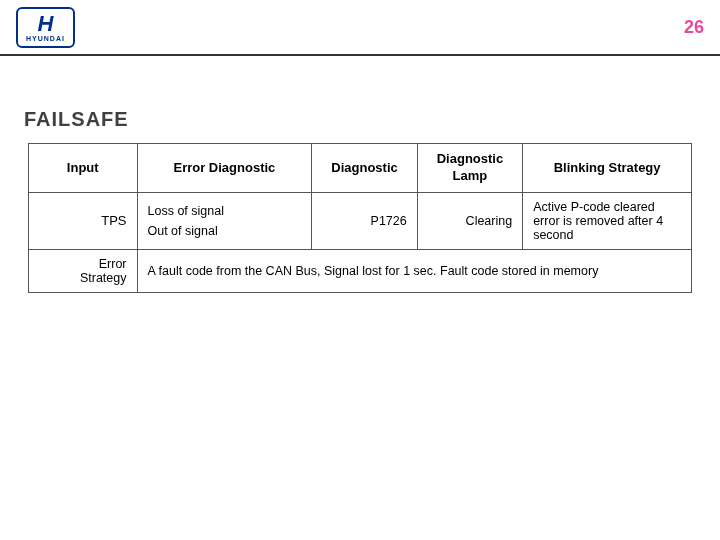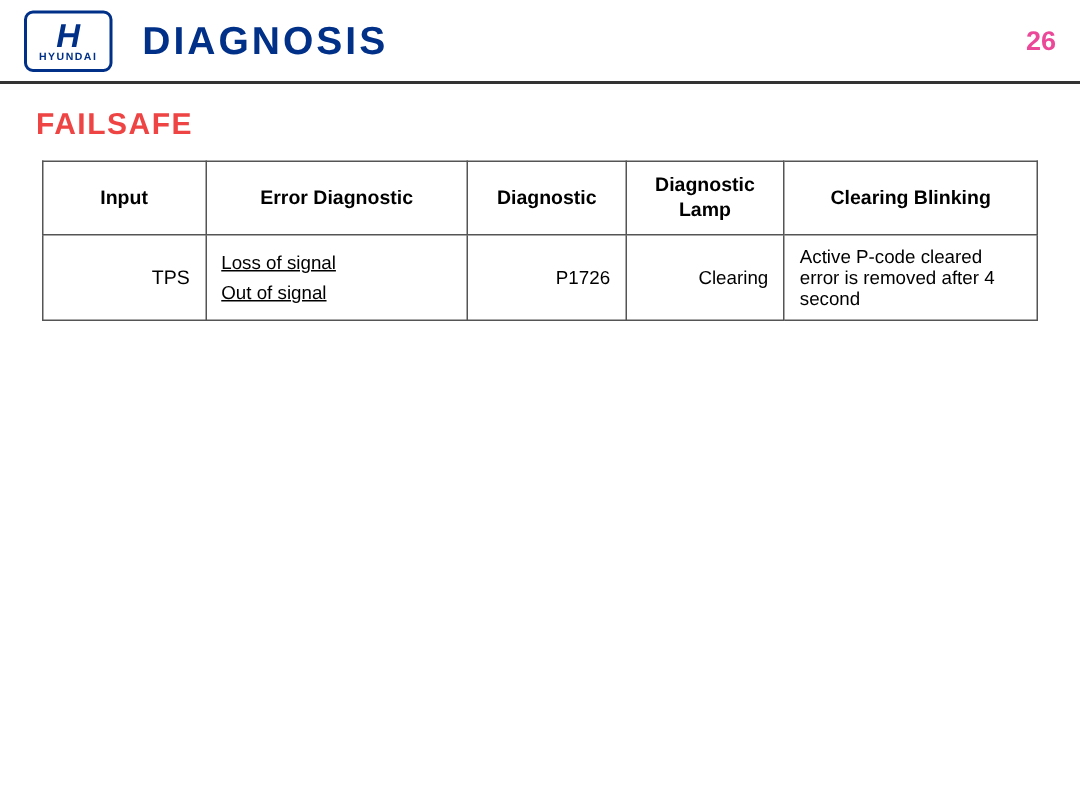--- a/index.html
+++ b/index.html
@@ -58,23 +58,24 @@
       margin-left: auto;
       font-size: 18px;
       font-weight: bold;
       color: #ec4899;
     }
 
     
     .page-title {
       font-size: 20px;
       font-weight: bold;
-      color: #ef4444;
+      color: #404040;
       padding: 16px 24px 12px 24px;
       letter-spacing: 1px;
+      margin-top: 36px;
     }
 
     
     .table-container {
       padding: 0 28px;
     }
 
     table {
       width: 100%;
       border-collapse: collapse;
@@ -98,68 +99,72 @@
 
     .col-input { width: 90px; text-align: center; }
     .col-error-desc { width: 145px; }
     .col-diagnostic { width: 80px; text-align: center; }
     .col-diag-lamp { width: 80px; text-align: center; }
     .col-clearing { width: 140px; }
 
     .center { text-align: right; }
 
     .tps-cell { vertical-align: middle; font-size: 13px; }
-    .error-desc-cell { font-size: 12.5px; text-decoration: underline; }
+    .error-desc-cell { font-size: 12.5px; }
 
     .colspan-cell { font-size: 12.5px; }
 
     .header-diag-lamp {
       text-align: center;
       line-height: 1.3;
     }
   </style>
 </head>
 <body>
 
 <div class="header">
   <div class="logo-area">
     <div class="logo-box">
       <div class="logo-h">H</div>
       <div class="logo-brand">HYUNDAI</div>
     </div>
   </div>
-  <div class="header-title">DIAGNOSIS</div>
   <div class="page-number">26</div>
 </div>
 
 <div class="page-title">FAILSAFE</div>
 
 <div class="table-container">
   <table>
     <thead>
       <tr>
         <th class="col-input">Input</th>
         <th class="col-error-desc">Error Diagnostic</th>
         <th class="col-diagnostic">Diagnostic</th>
         <th class="col-diag-lamp header-diag-lamp">
           <span>Diagnostic</span><br>
           <span>Lamp</span>
         </th>
-        <th class="col-clearing">Clearing Blinking</th>
+        <th class="col-clearing">Blinking Strategy</th>
       </tr>
     </thead>
     <tbody>
 
       <tr>
         <td class="center tps-cell">TPS</td>
         <td class="error-desc-cell">
           <div>Loss of signal</div>
           <div style="margin-top:6px;">Out of signal</div>
         </td>
         <td class="center">P1726</td>
         <td class="center">Clearing</td>
         <td>Active P-code cleared error is removed after 4 second</td>
       </tr>
 
+      <tr>
+        <td class="center" style="white-space: pre-line;">Error
+Strategy</td>
+        <td colspan="4" class="colspan-cell">A fault code from the CAN Bus, Signal lost for 1 sec. Fault code stored in memory</td>
+      </tr>
 
     </tbody>
   </table>
 </div>
 
 </body></html>

